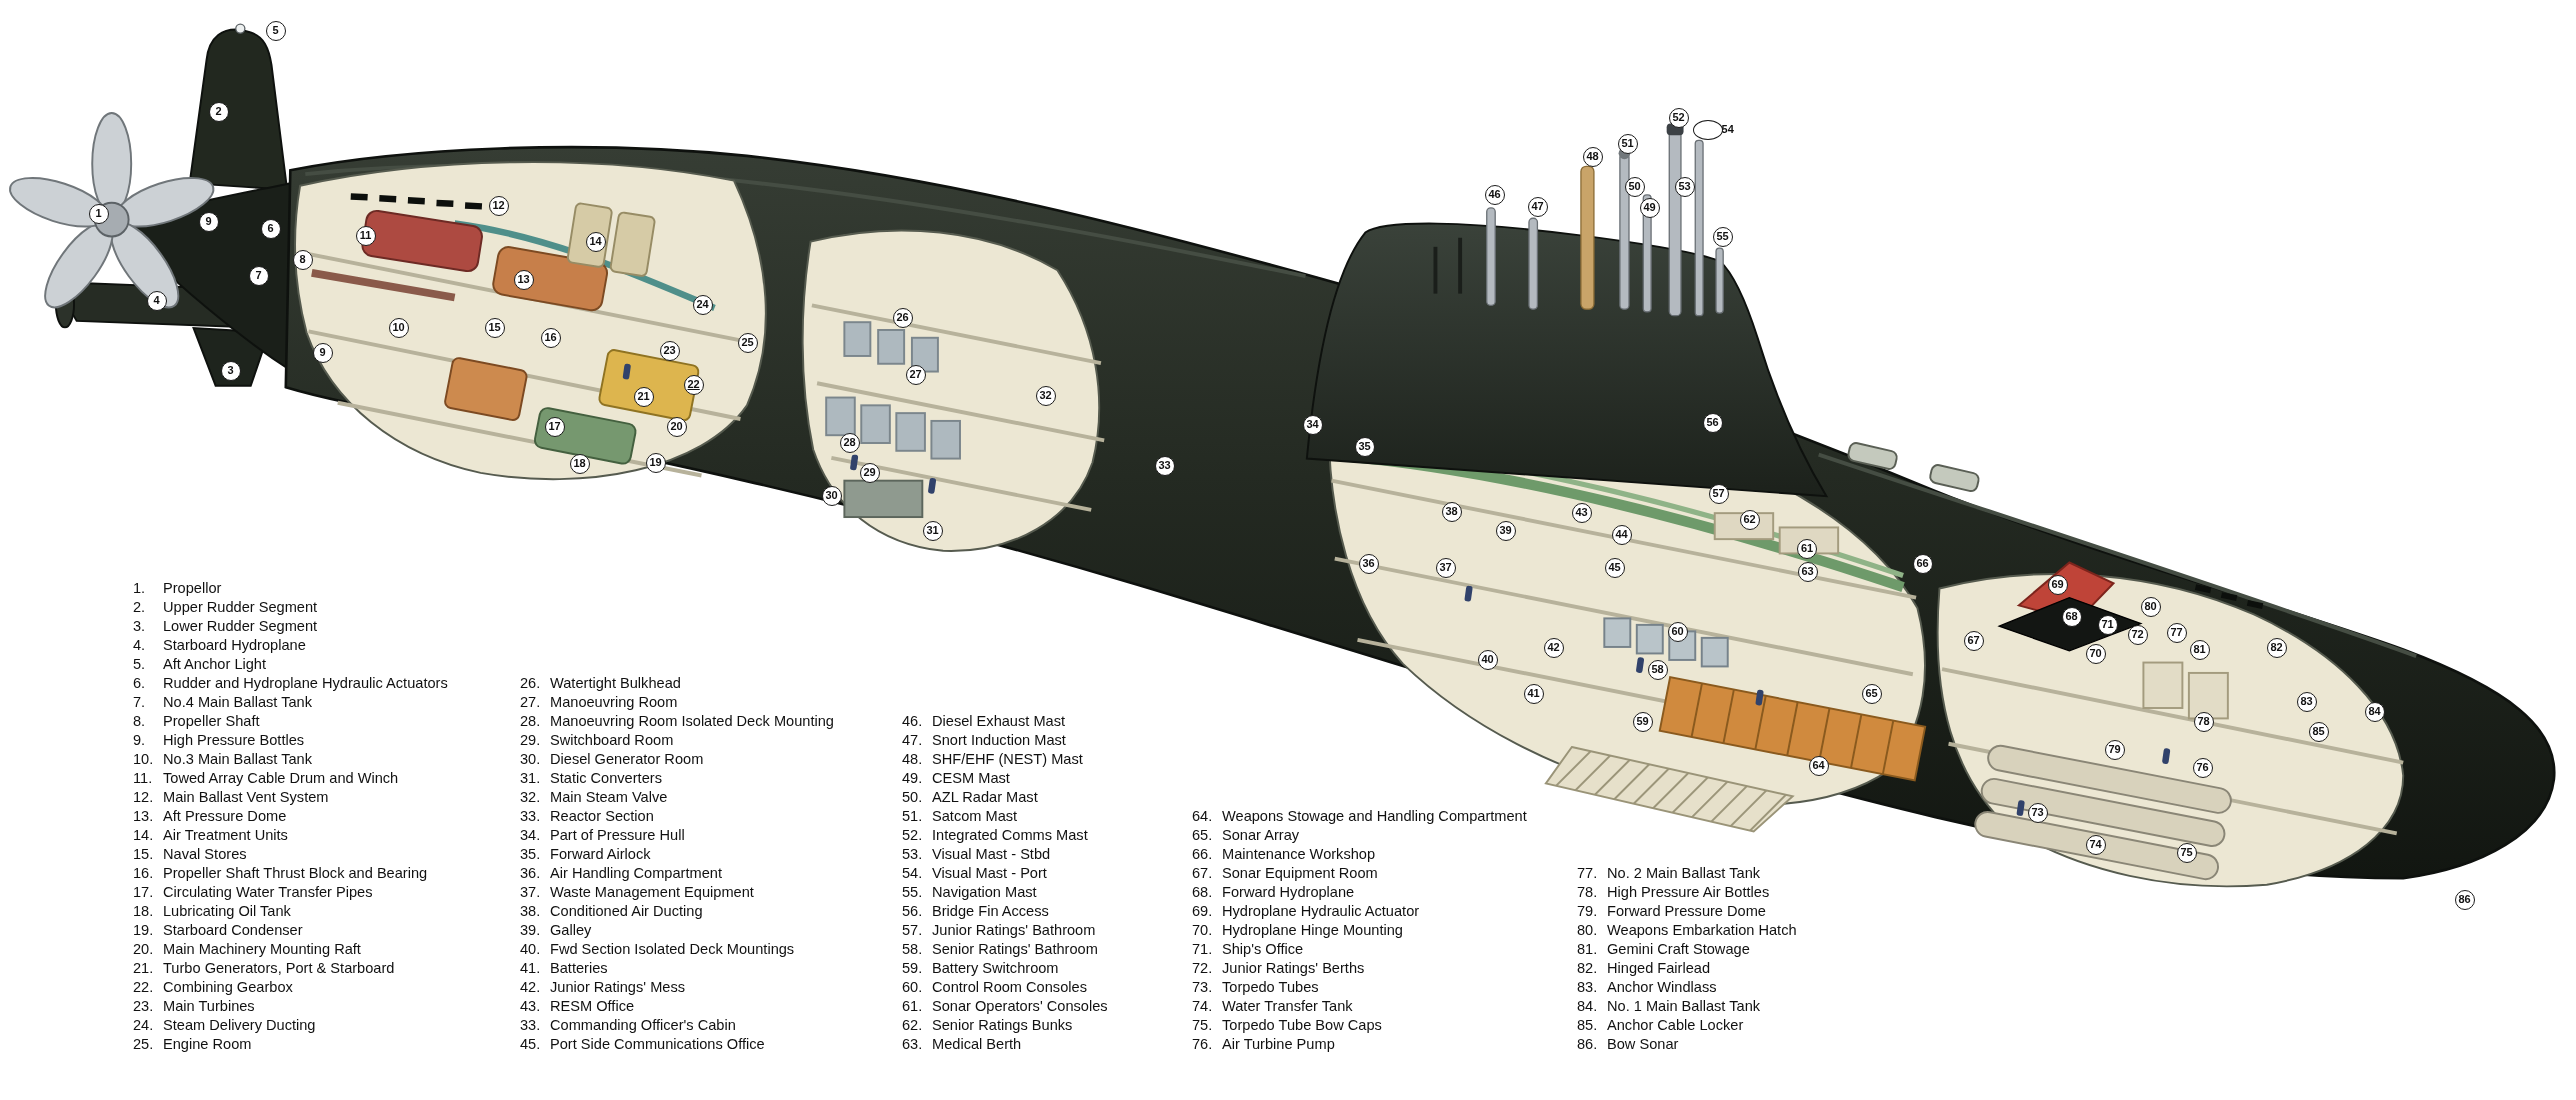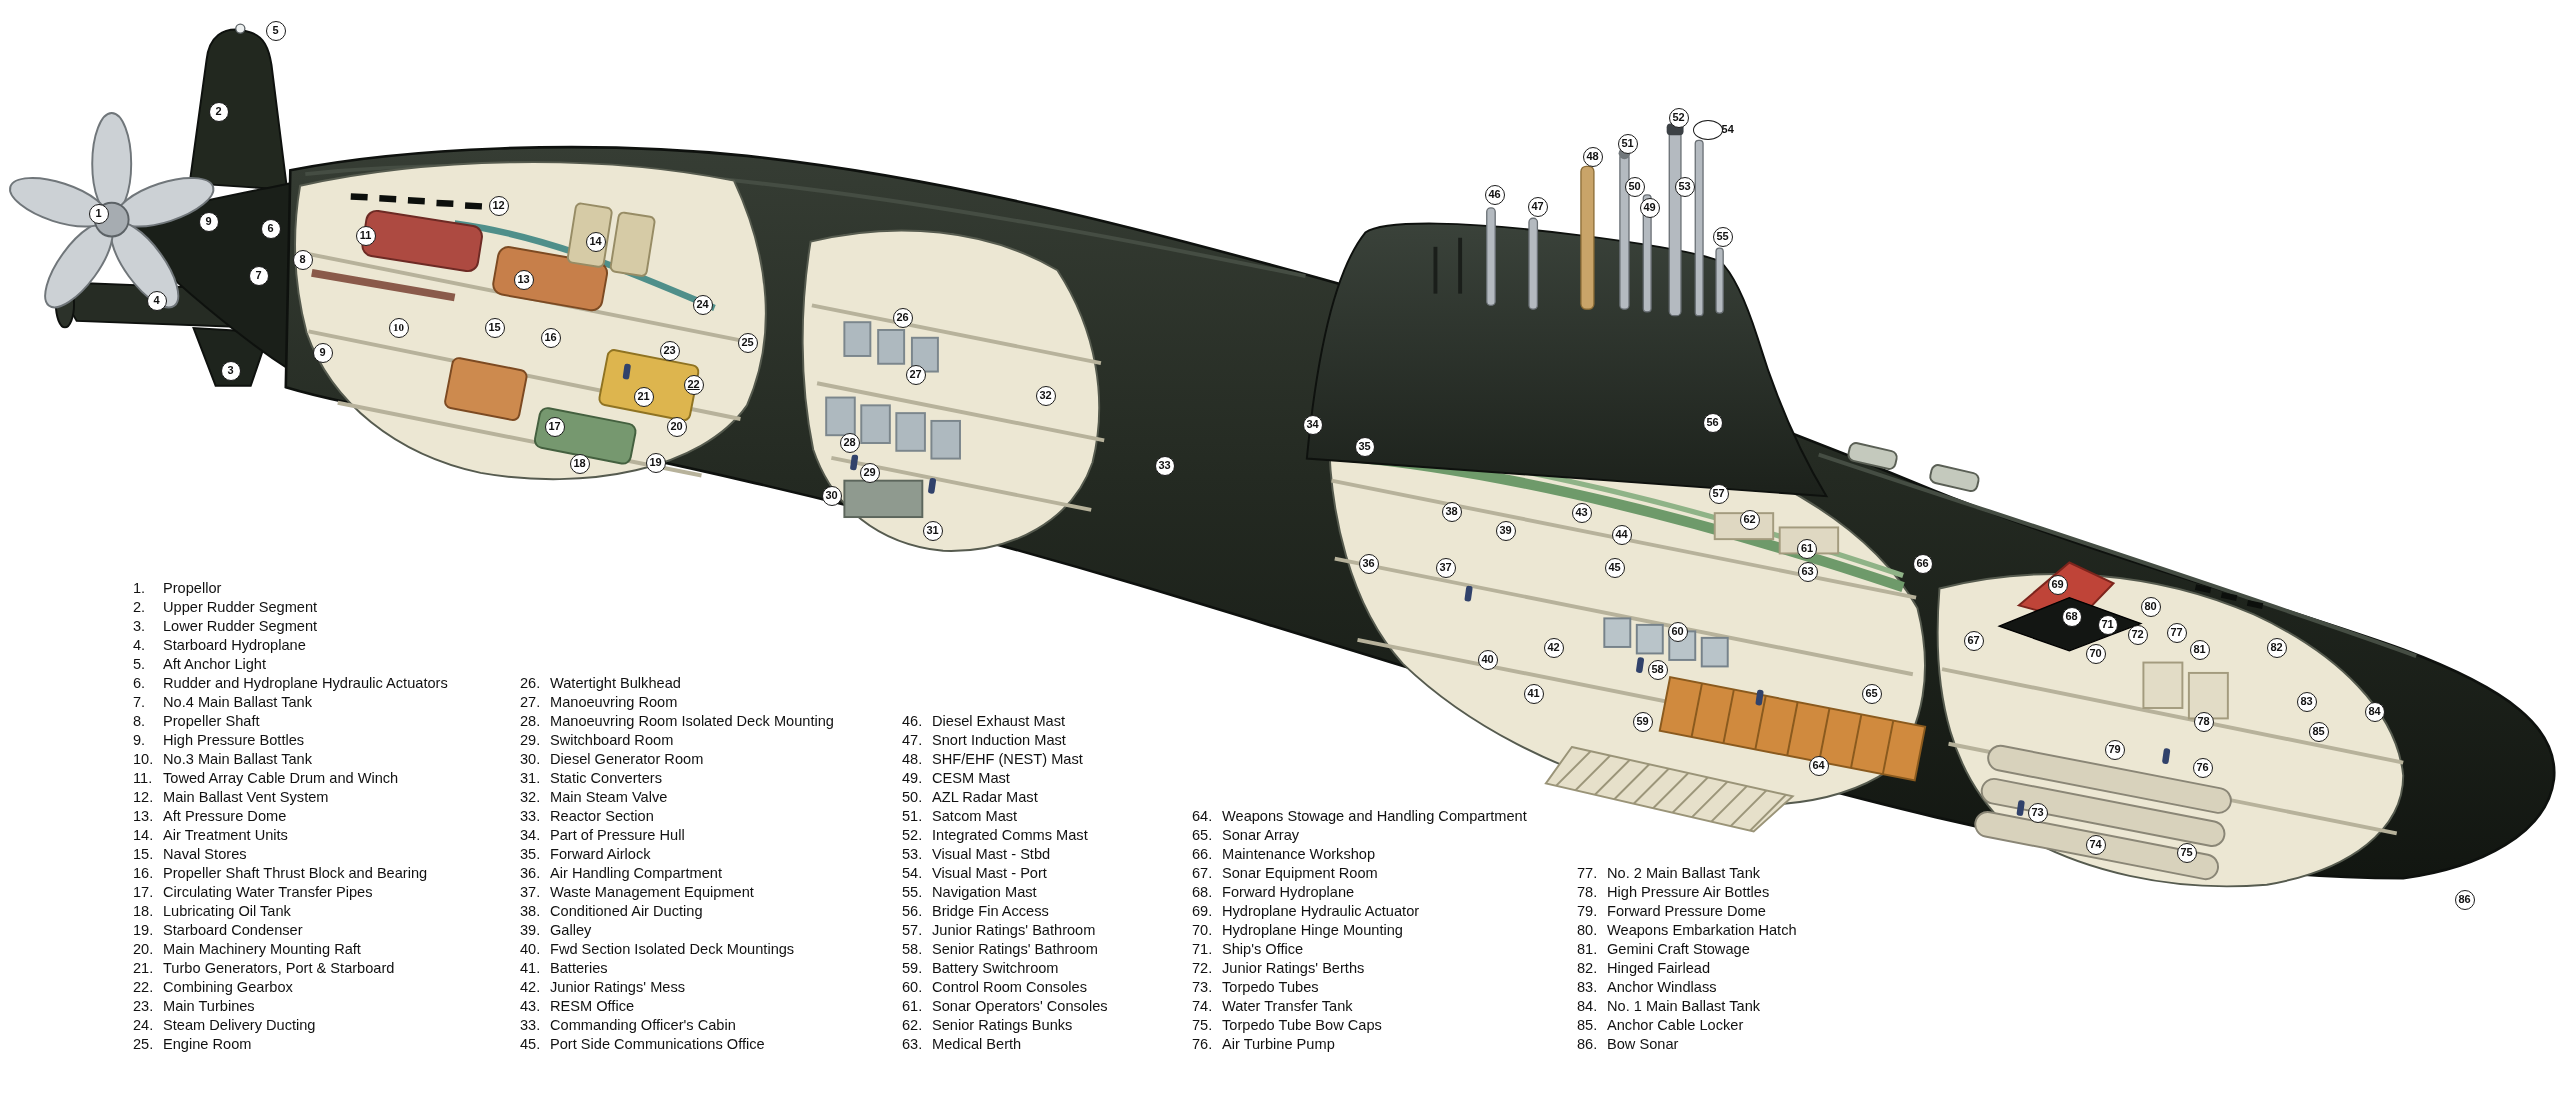--- a/index.html
+++ b/index.html
@@ -252,21 +252,21 @@
       <div class="badge" style="left: 276px; top: 31px;">5</div>
       <div class="badge" style="left: 219px; top: 112px;">2</div>
       <div class="badge" style="left: 99px; top: 214px;">1</div>
       <div class="badge" style="left: 157px; top: 301px;">4</div>
       <div class="badge" style="left: 231px; top: 371px;">3</div>
       <div class="badge" style="left: 271px; top: 229px;">6</div>
       <div class="badge" style="left: 259px; top: 276px;">7</div>
       <div class="badge" style="left: 209px; top: 222px;">9</div>
       <div class="badge" style="left: 303px; top: 260px;">8</div>
       <div class="badge" style="left: 366px; top: 236px;">11</div>
-      <div class="badge" style="left: 399px; top: 328px; font-family: Liberation Serif, serif;">10</div>
+      <div class="badge" style="left: 399px; top: 328px;">10</div>
       <div class="badge" style="left: 323px; top: 353px;">9</div>
       <div class="badge" style="left: 499px; top: 206px;">12</div>
       <div class="badge" style="left: 596px; top: 242px;">14</div>
       <div class="badge" style="left: 524px; top: 280px;">13</div>
       <div class="badge" style="left: 495px; top: 328px;">15</div>
       <div class="badge" style="left: 551px; top: 338px;">16</div>
       <div class="badge" style="left: 555px; top: 427px;">17</div>
       <div class="badge" style="left: 580px; top: 464px;">18</div>
       <div class="badge" style="left: 656px; top: 463px;">19</div>
       <div class="badge" style="left: 677px; top: 427px;">20</div>

